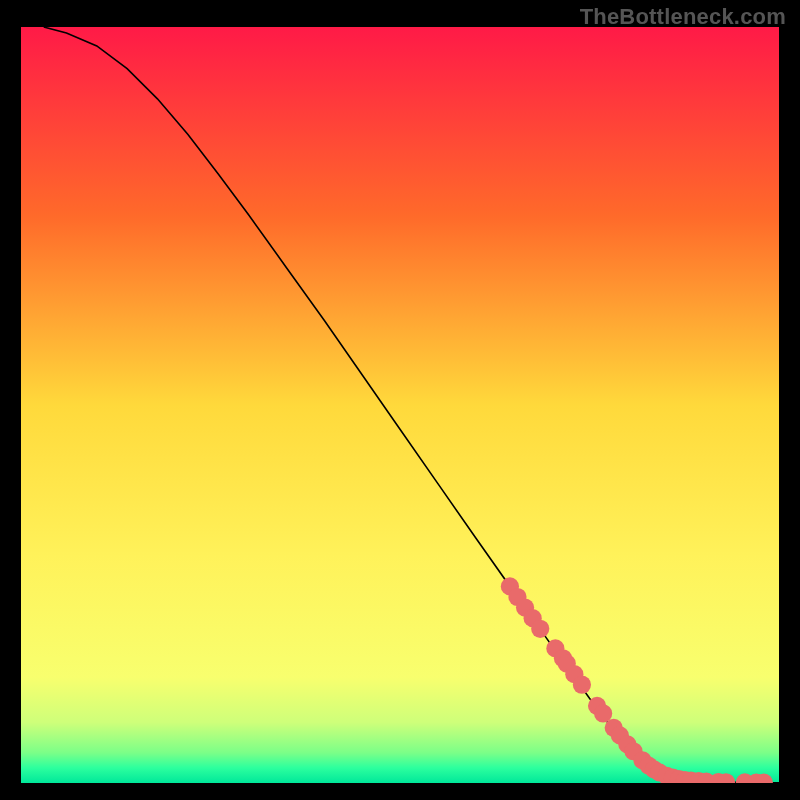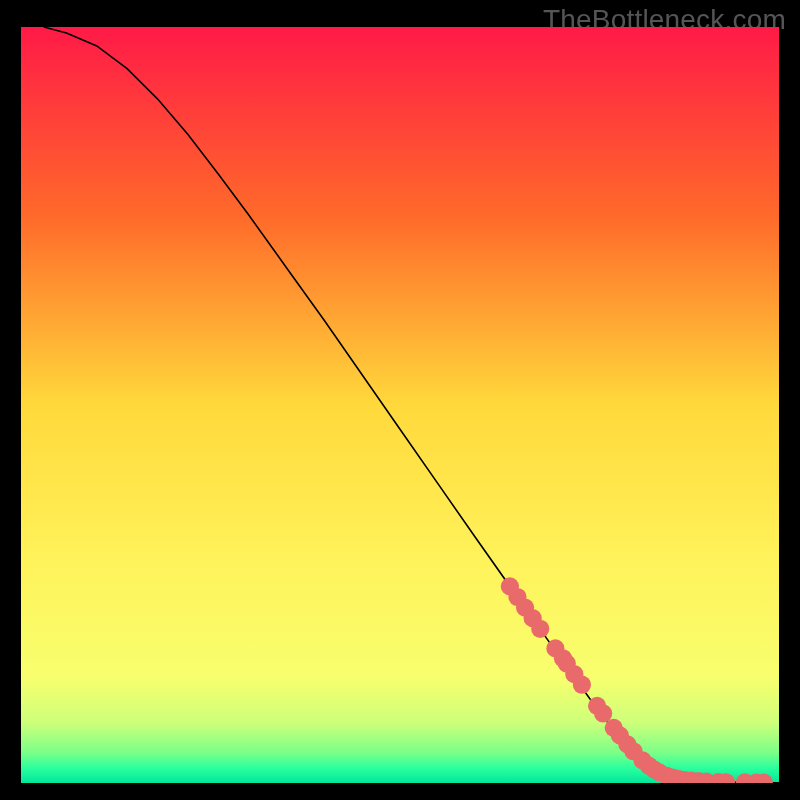--- a/index.html
+++ b/index.html
@@ -14,22 +14,22 @@
     width: 800px;
     height: 800px;
     background: #000;
     position: relative;
   }
   .watermark {
     position: absolute;
     top: 4px;
     right: 14px;
     color: #555;
-    font-size: 28px;
-    font-weight: 400;
+    font-size: 22px;
+    font-weight: 700;
     letter-spacing: 0.2px;
   }
   .plot {
     position: absolute;
     left: 21px;
     top: 27px;
     width: 758px;
     height: 756px;
   }
   .plot svg {

